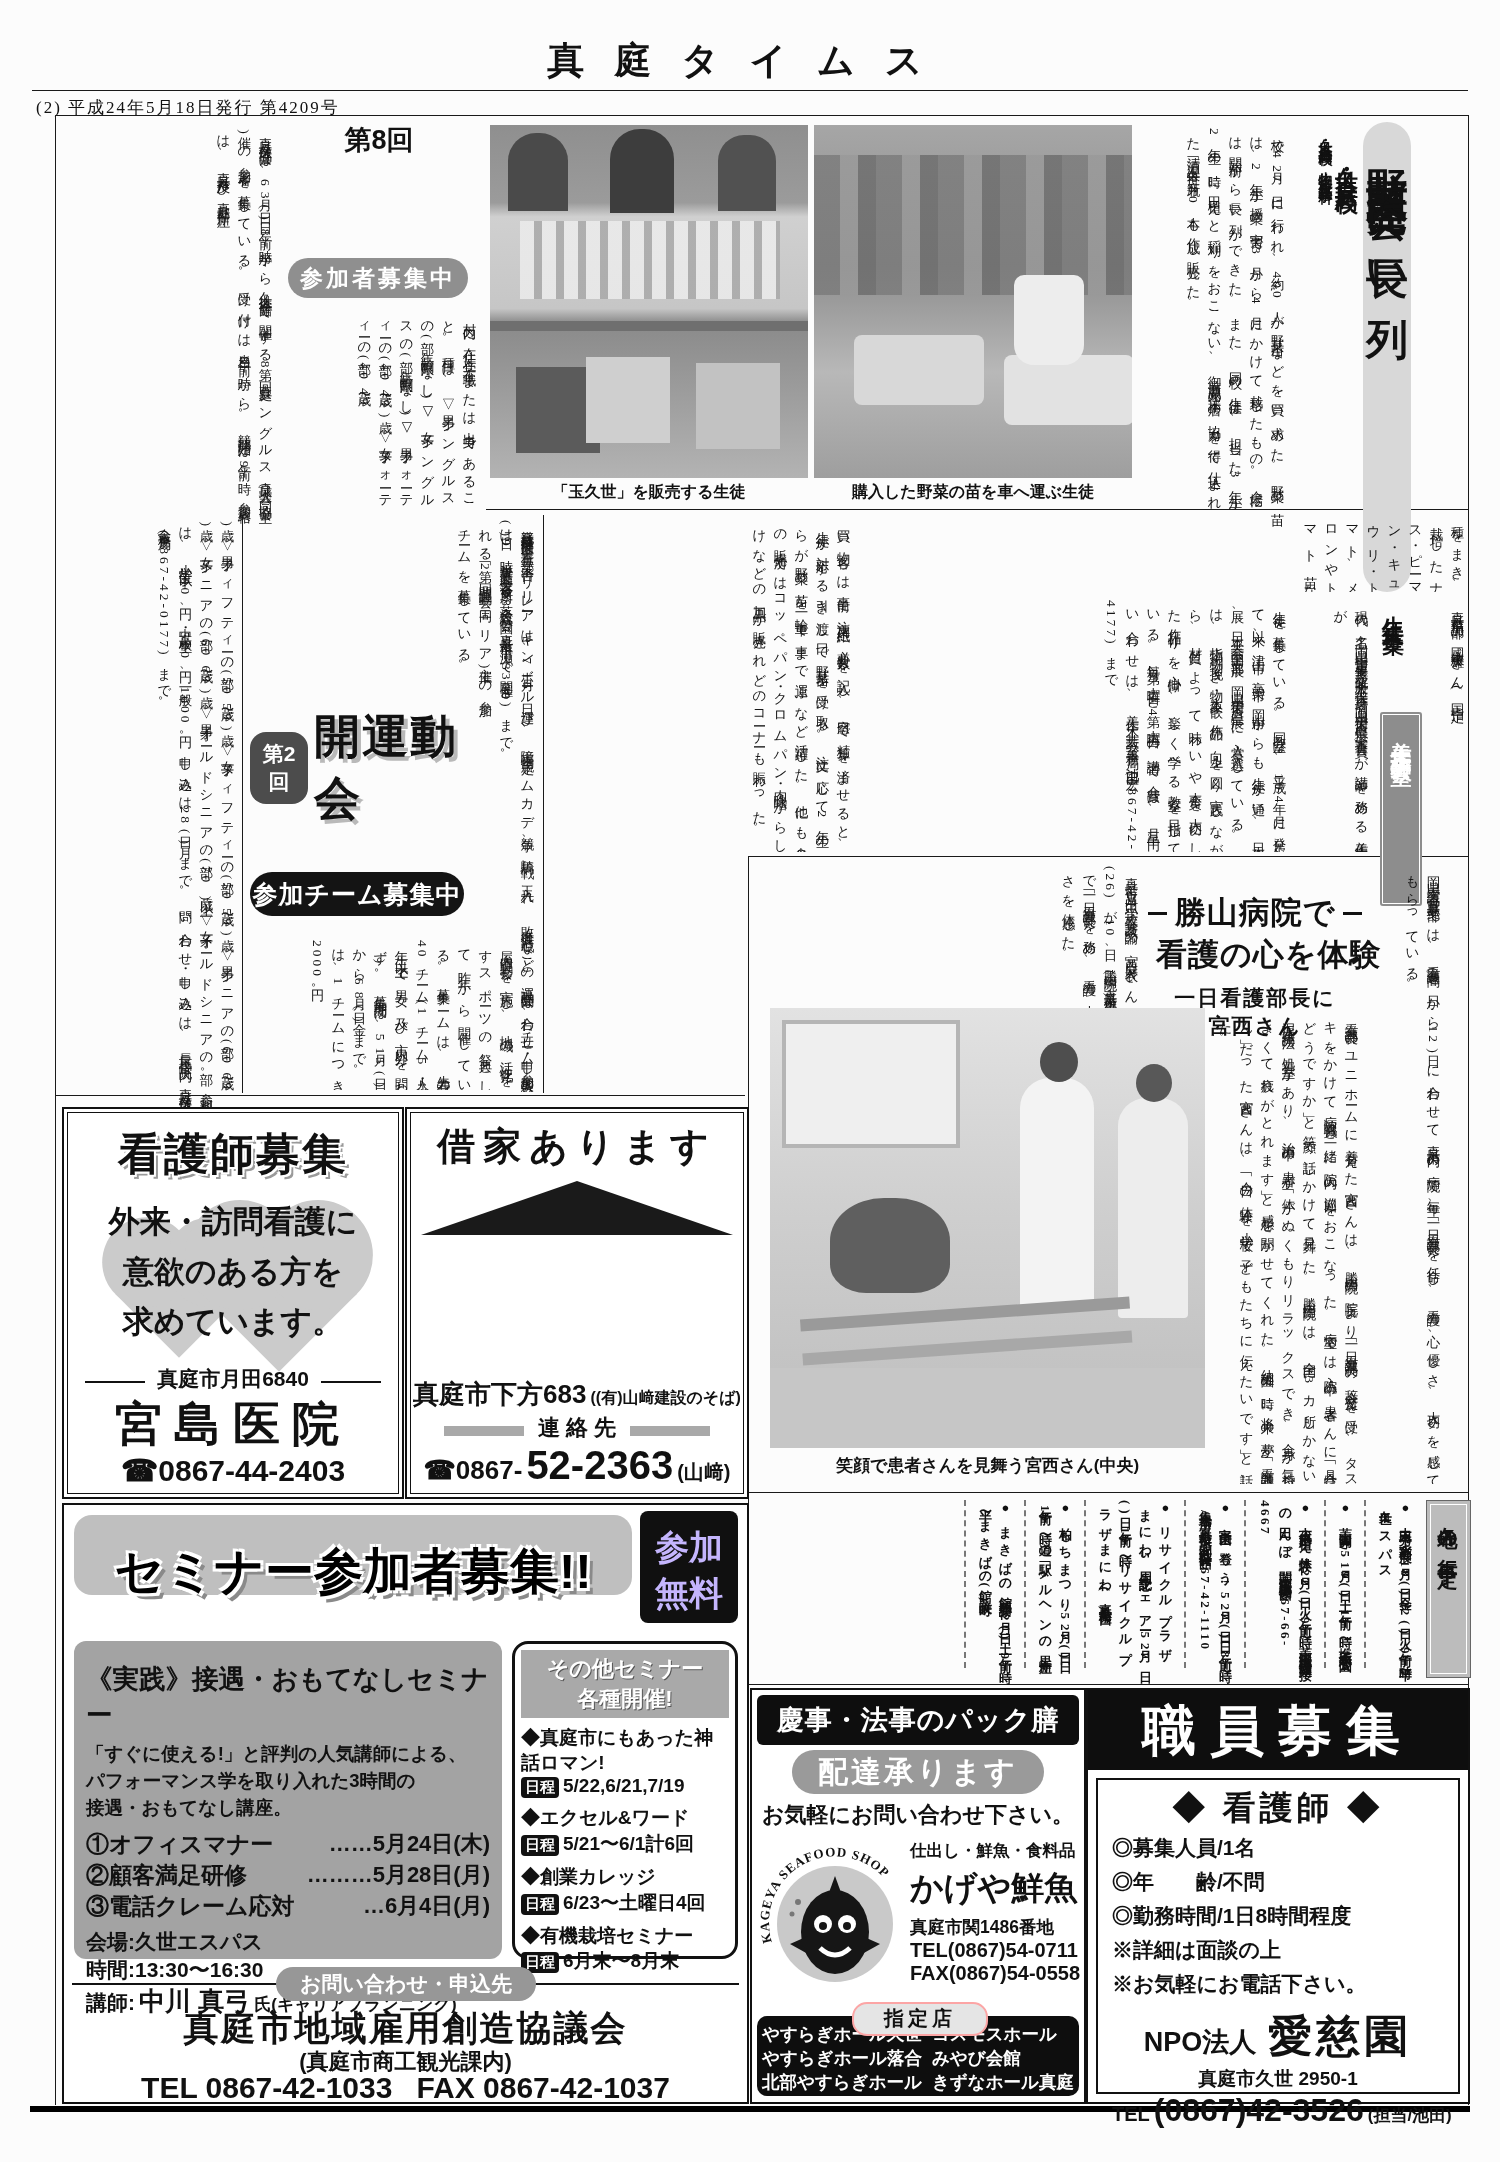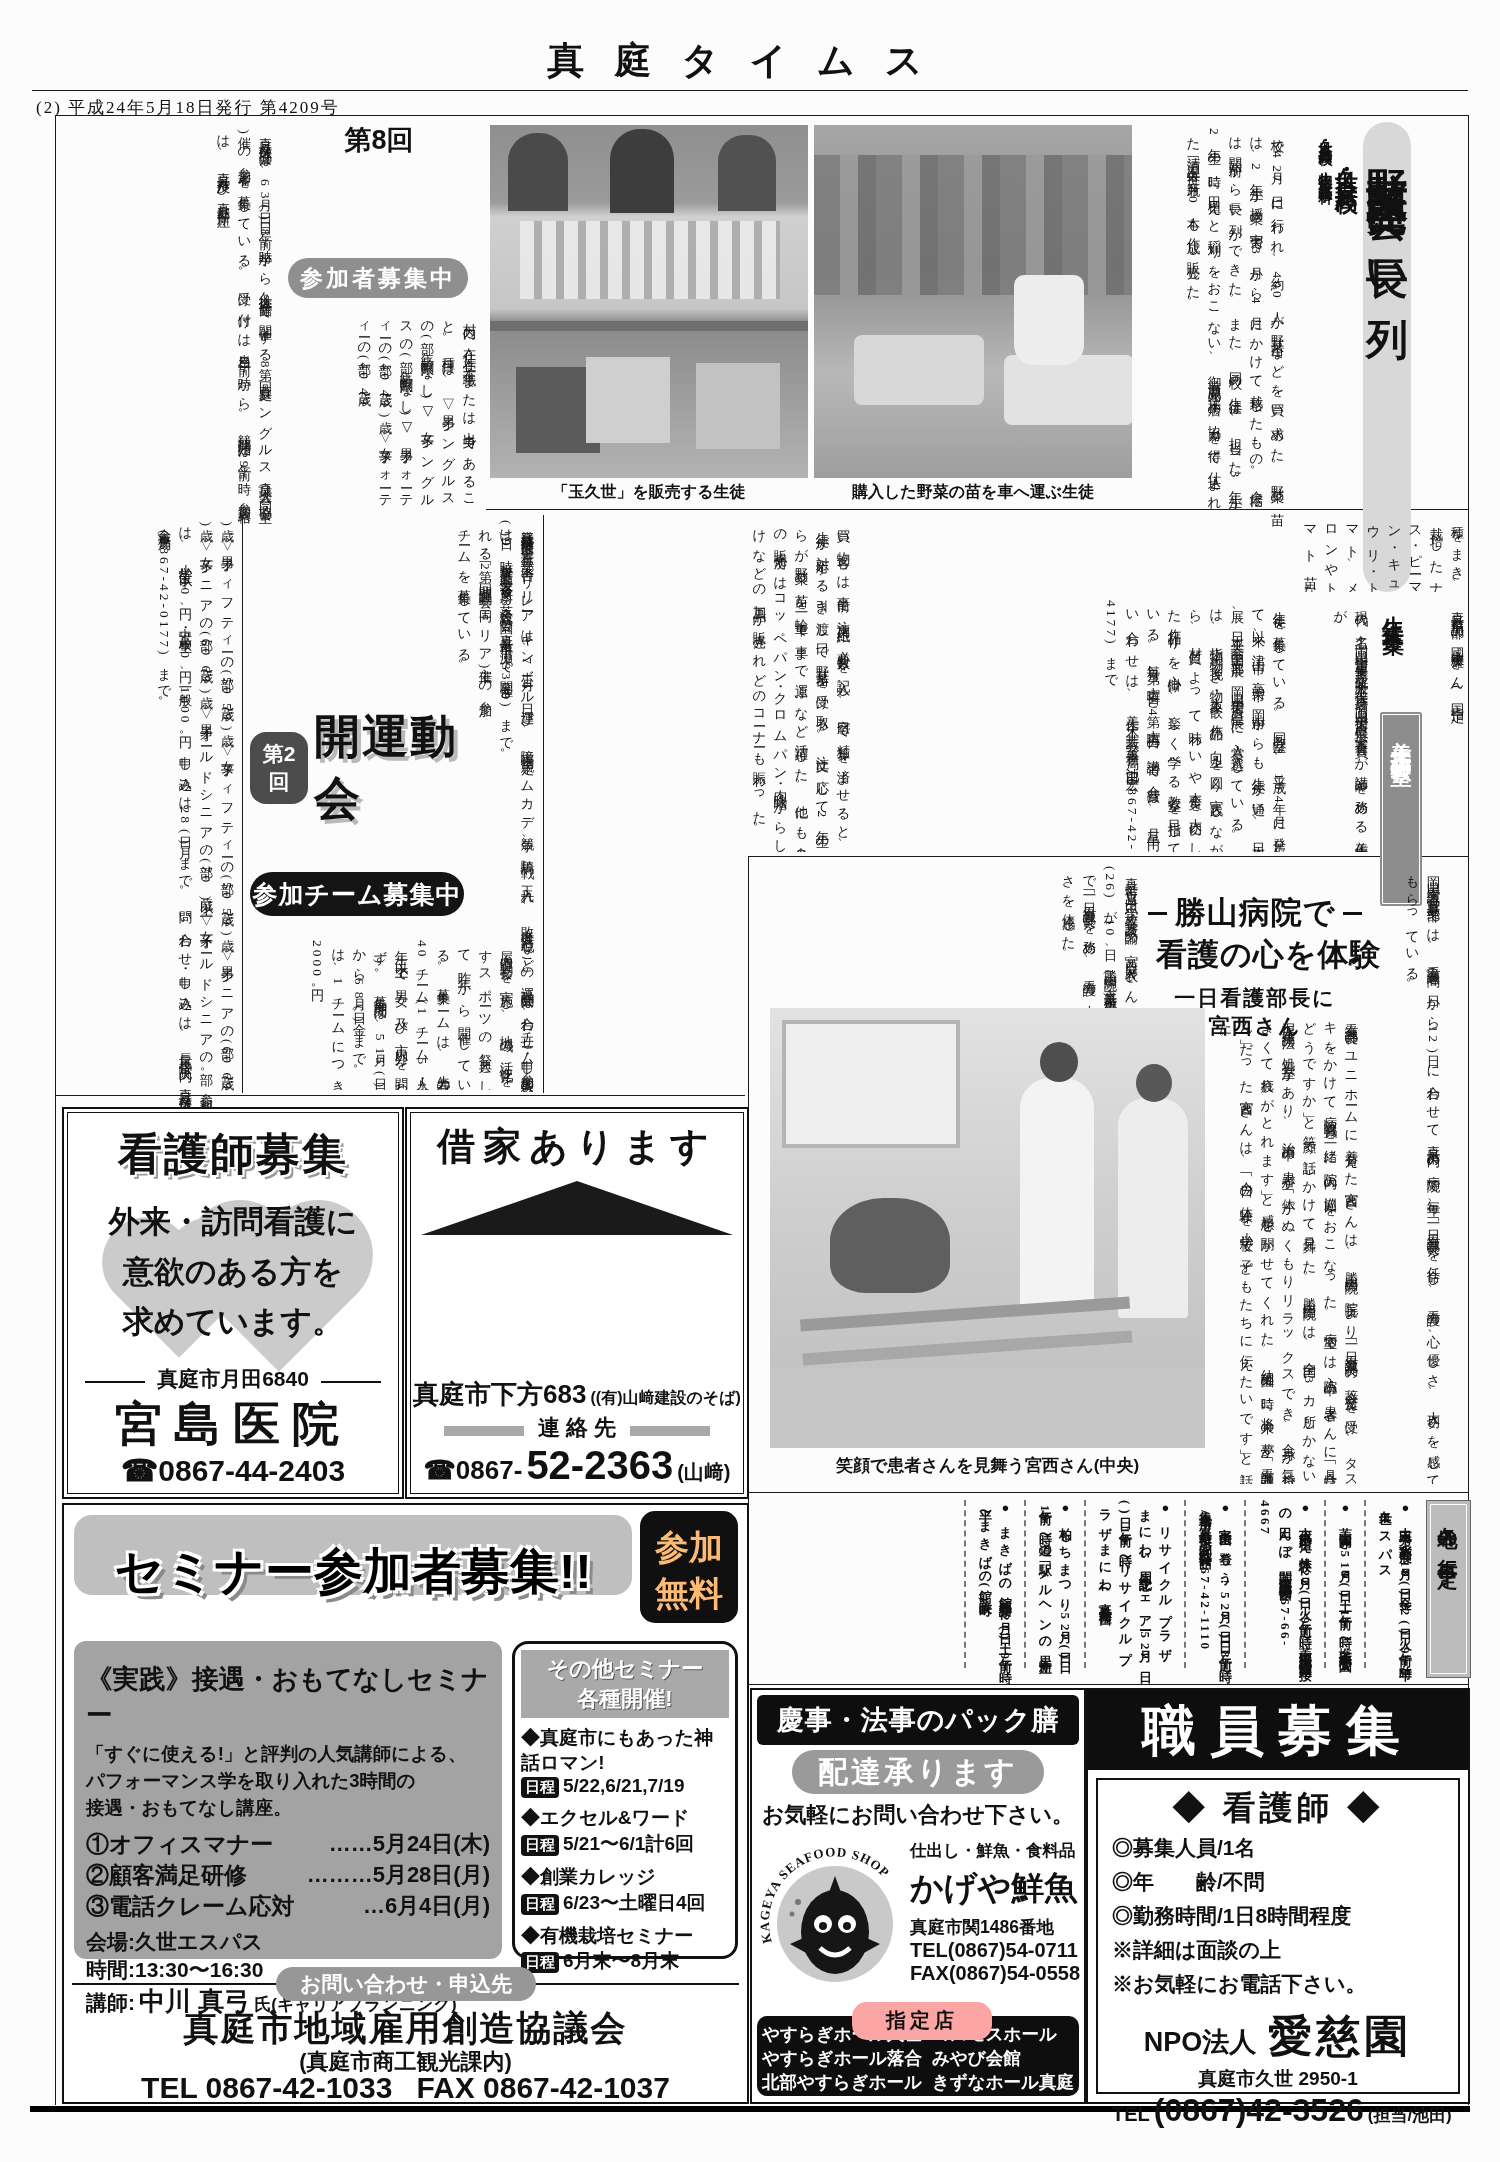--- a/index.html
+++ b/index.html
@@ -197,21 +197,21 @@
     <span class="sans" style="font-weight:900;font-size:40px;">52-2363</span>
     <span class="sans b" style="font-size:20px;">(山﨑)</span>
   </div>
 </div>
 
 <div class="abs ad-border" style="left:62px;top:1503px;width:683px;height:597px;">
   <div class="abs" style="left:10px;top:10px;width:558px;height:80px;background:#bfbfbf;border-radius:18px;text-align:center;">
     <span class="sans" style="font-weight:900;font-size:49px;line-height:112px;letter-spacing:0;color:#000;
                  text-shadow:3px 3px 0 #fff,-3px -3px 0 #fff,3px -3px 0 #fff,-3px 3px 0 #fff,6px 6px 0 #8a8a8a;">セミナー参加者募集!!</span>
   </div>
-  <div class="abs" style="left:576px;top:6px;width:98px;height:112px;background:#101010;border-radius:15px;color:#fdba74;text-align:center;">
+  <div class="abs" style="left:576px;top:6px;width:98px;height:112px;background:#101010;border-radius:8px;color:#c4b5fd;text-align:center;">
     <div class="sans" style="font-weight:900;font-size:34px;padding-top:14px;">参加</div>
     <div class="sans" style="font-weight:900;font-size:34px;">無料</div>
   </div>
 
   <div class="abs" style="left:10px;top:136px;width:428px;height:318px;background:#a3a3a3;border-radius:12px;padding:20px 12px;box-sizing:border-box;">
     <div class="sans" style="font-weight:900;font-size:26.5px;letter-spacing:0;">《実践》接遇・おもてなしセミナー</div>
     <div class="sans b" style="font-size:18.5px;margin-top:8px;line-height:1.45;">
       <div>「すぐに使える!」と評判の人気講師による、</div>
       <div>パフォーマンス学を取り入れた3時間の</div>
       <div>接遇・おもてなし講座。</div>
@@ -292,21 +292,21 @@
     <circle cx="38" cy="70" r="3" fill="#777"></circle>
       <circle cx="32" cy="82" r="2.5" fill="#777"></circle>
   </svg>
   <div class="abs" style="left:158px;top:150px;width:170px;">
     <div class="sans" style="font-weight:900;font-size:16.5px;white-space:nowrap;">仕出し・鮮魚・食料品</div>
     <div class="sans" style="font-weight:900;font-size:33px;white-space:nowrap;margin:4px 0;">かげや鮮魚</div>
     <div class="sans b" style="font-size:17.5px;white-space:nowrap;">真庭市関1486番地</div>
     <div class="sans" style="font-weight:900;font-size:20px;white-space:nowrap;">TEL(0867)54-0711</div>
     <div class="sans" style="font-weight:900;font-size:20px;white-space:nowrap;">FAX(0867)54-0558</div>
   </div>
-  <div class="abs" style="left:100px;top:312px;width:132px;height:30px;border:4px solid #fca5a5;border-radius:15px;background:#fca5a5;text-align:center;z-index:2;">
+  <div class="abs" style="left:100px;top:312px;width:132px;height:30px;border:2px solid #fca5a5;border-radius:15px;background:#e5e5e5;text-align:center;z-index:2;">
     <span class="sans b" style="font-size:20px;line-height:28px;letter-spacing:4px;">指定店</span>
   </div>
   <div class="abs" style="left:5px;top:326px;width:322px;height:80px;background:#0e0e0e;border-radius:10px;display:flex;justify-content:space-around;align-items:center;padding-top:4px;box-sizing:border-box;">
     <div>
       <div class="shop">やすらぎホール久世</div>
       <div class="shop">やすらぎホール落合</div>
       <div class="shop">北部やすらぎホール</div>
     </div>
     <div>
       <div class="shop">コスモスホール</div>

